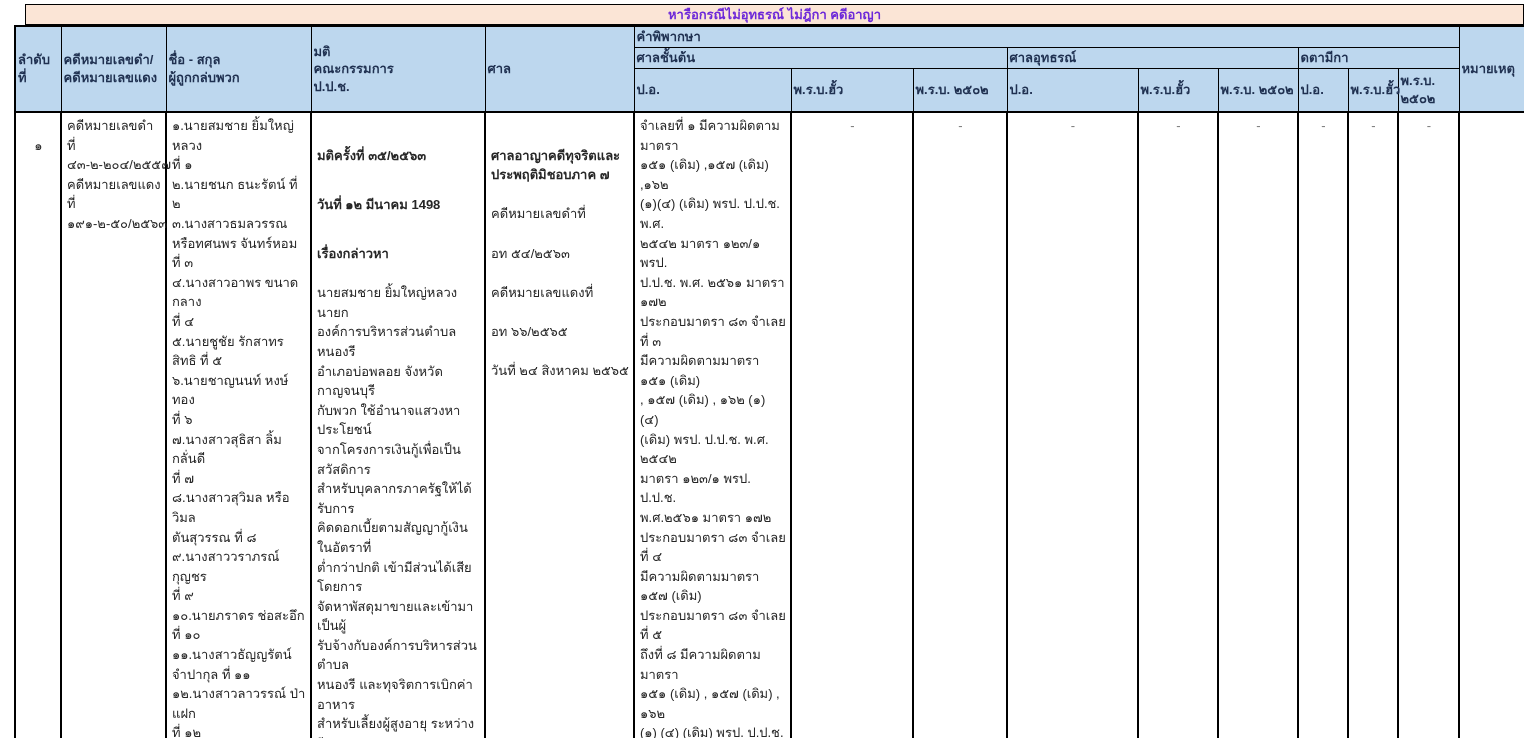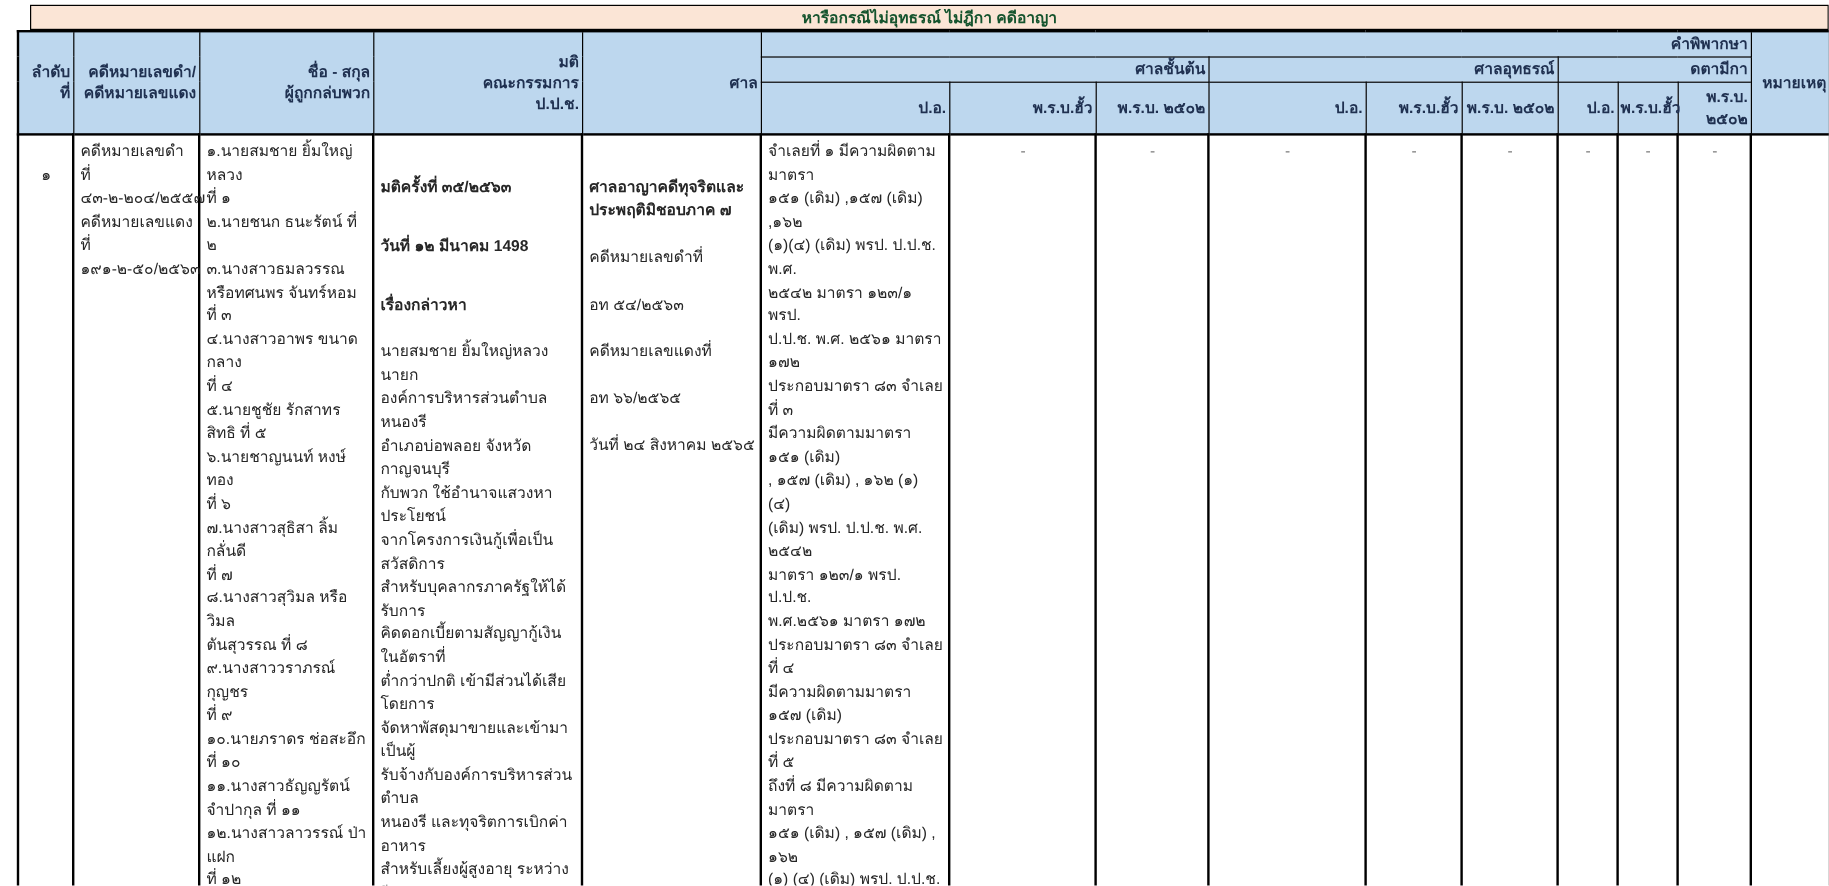--- a/index.html
+++ b/index.html
@@ -20,39 +20,39 @@
     top: 4px;
     width: 1499px;
     height: 21px;
     background: #FBE5D6;
     border: 1px solid #000000;
     display: flex;
     align-items: center;
     justify-content: center;
     font-size: 13px;
     font-weight: bold;
-    color: #14532d;
+    color: #6d28d9;
   }
   table.case-table {
     position: absolute;
     left: 14px;
     top: 25px;
     width: 1510px;
     border-collapse: collapse;
     table-layout: fixed;
     border: 2px solid #000000;
     font-size: 13px;
     color: #262626;
   }
   table.case-table th {
     border: 1px solid #000000;
     background: #BDD7EE;
     color: #1f3050;
     font-weight: bold;
-    text-align: right;
+    text-align: left;
     vertical-align: middle;
     padding: 1px 2px;
     white-space: pre-line;
     line-height: 1.35;
     font-size: 13px;
   }
   table.case-table thead tr.band1 th { height: 21px; }
   table.case-table thead tr.band2 th { height: 21px; }
   table.case-table thead tr.band3 th { height: 44px; }
   table.case-table td {

